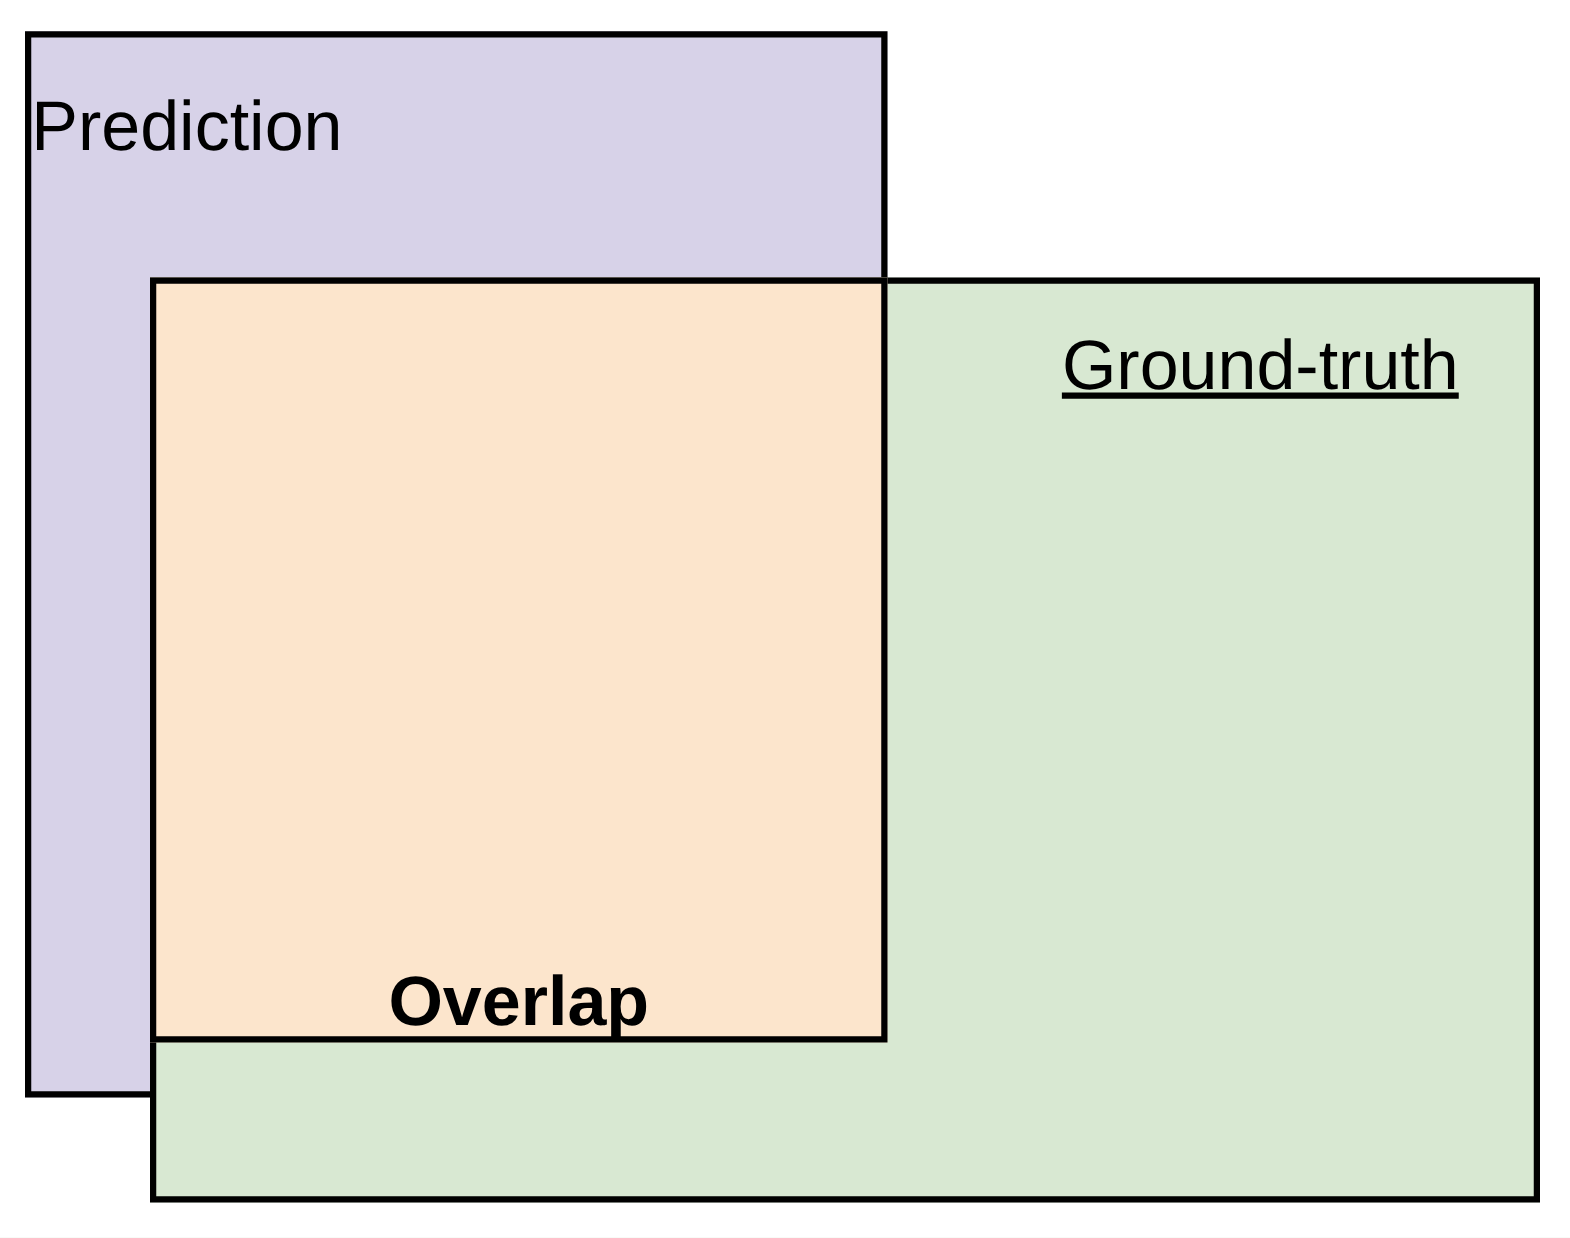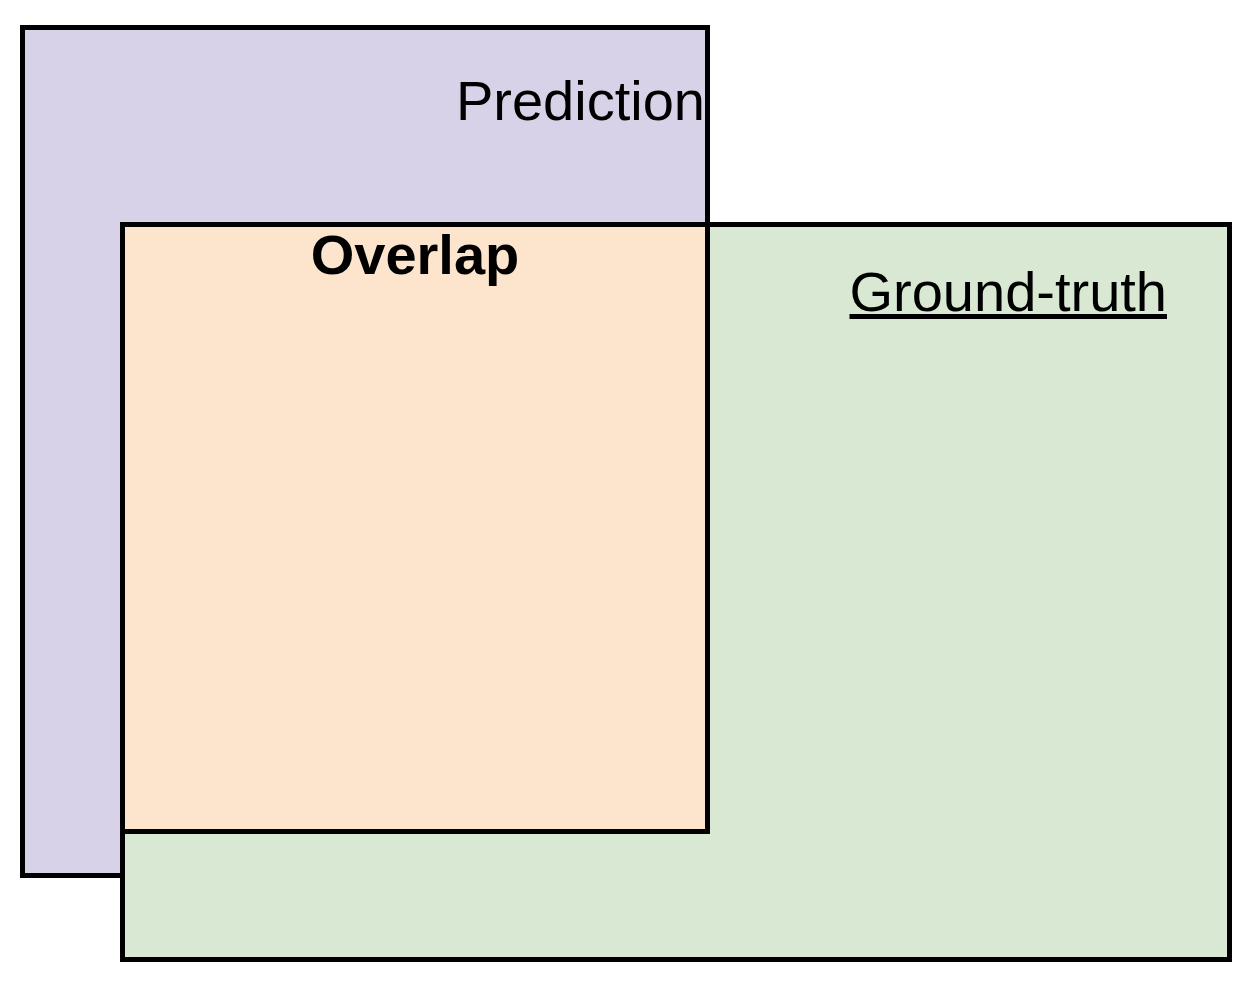--- a/index.html
+++ b/index.html
@@ -31,35 +31,35 @@
     top: 222px;
     width: 1112px;
     height: 740px;
   }
   .box-overlap {
     left: 120px;
     top: 222px;
     width: 590px;
     height: 612px;
     display: flex;
-    align-items: flex-start;
+    align-items: flex-end;
     justify-content: center;
   }
   .label {
     color: #000000;
     font-size: 56px;
     line-height: 1;
     white-space: nowrap;
   }
   .label-prediction {
     position: absolute;
     left: 0;
     right: 0;
     top: 43px;
-    text-align: right;
+    text-align: left;
     font-weight: 400;
   }
   .label-groundtruth {
     position: absolute;
     top: 37px;
     right: 60px;
     text-align: right;
     font-weight: 400;
     text-decoration: underline;
   }

